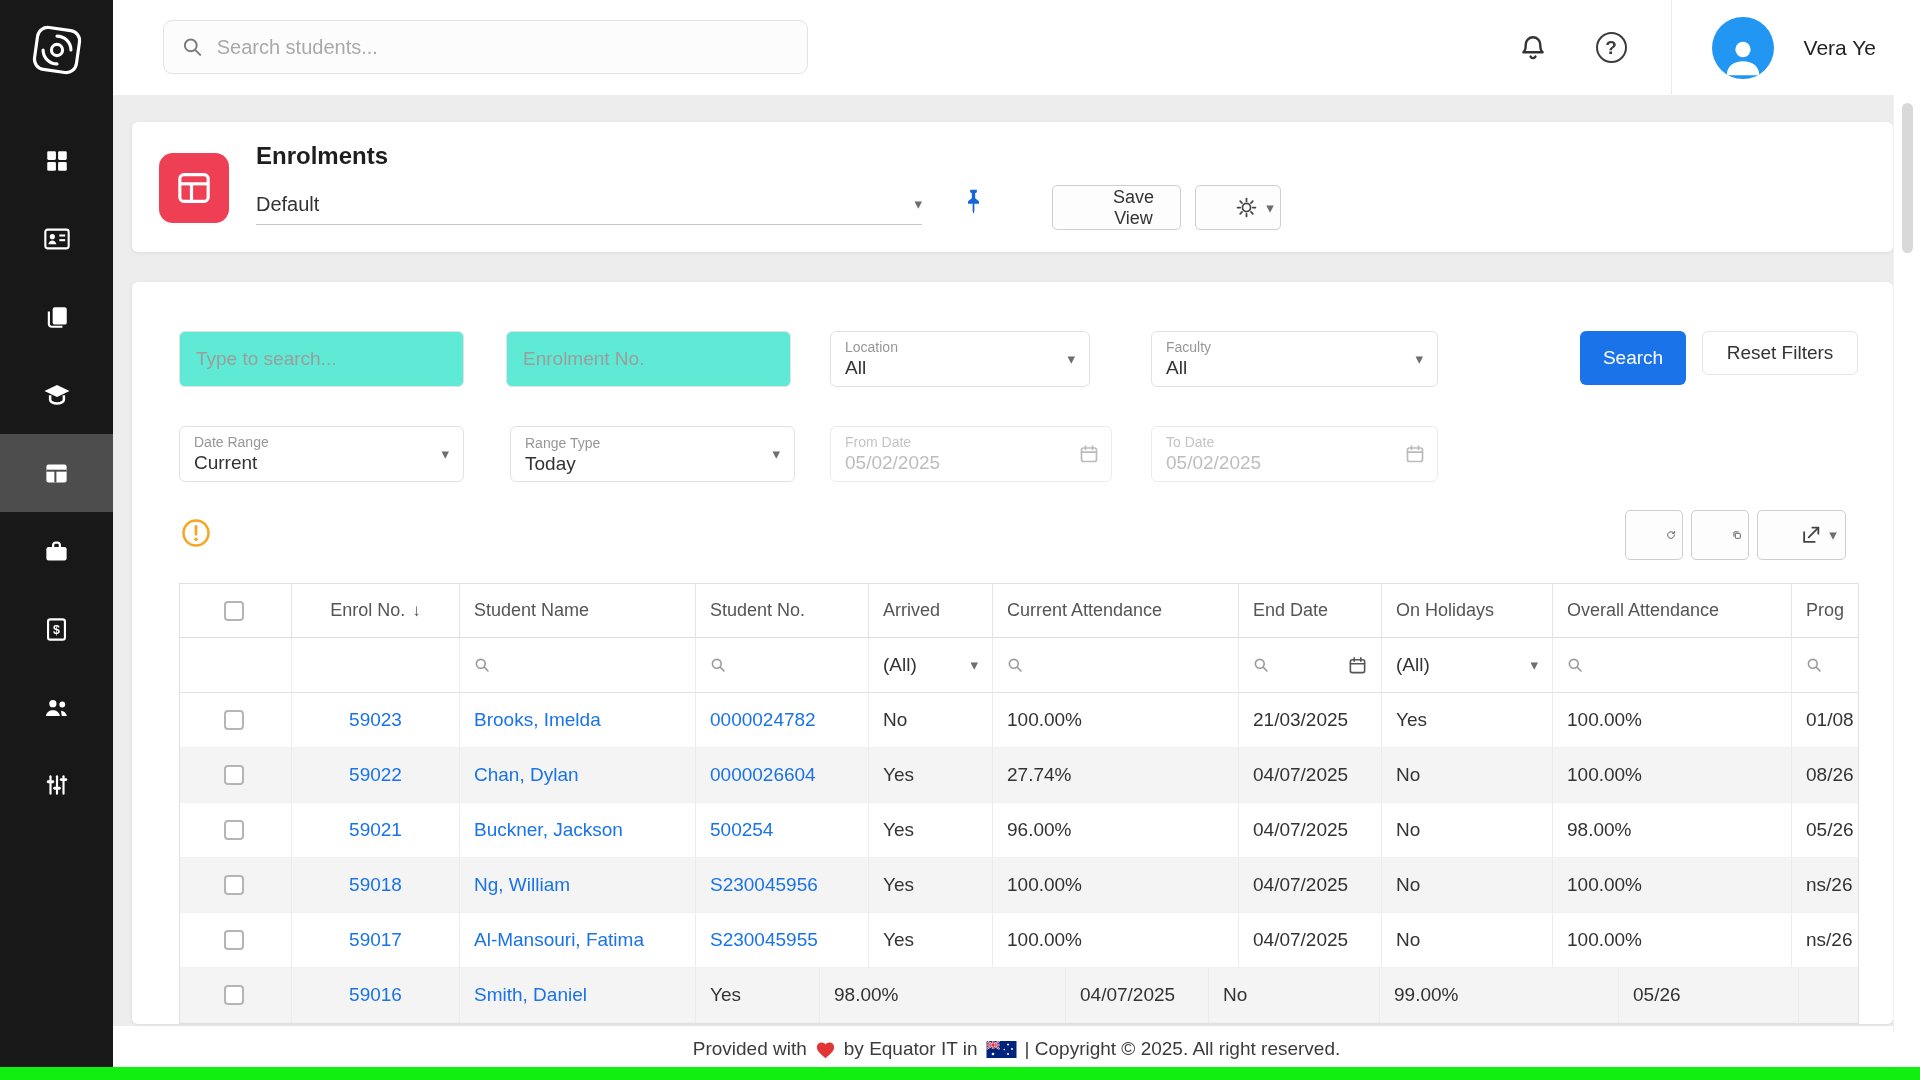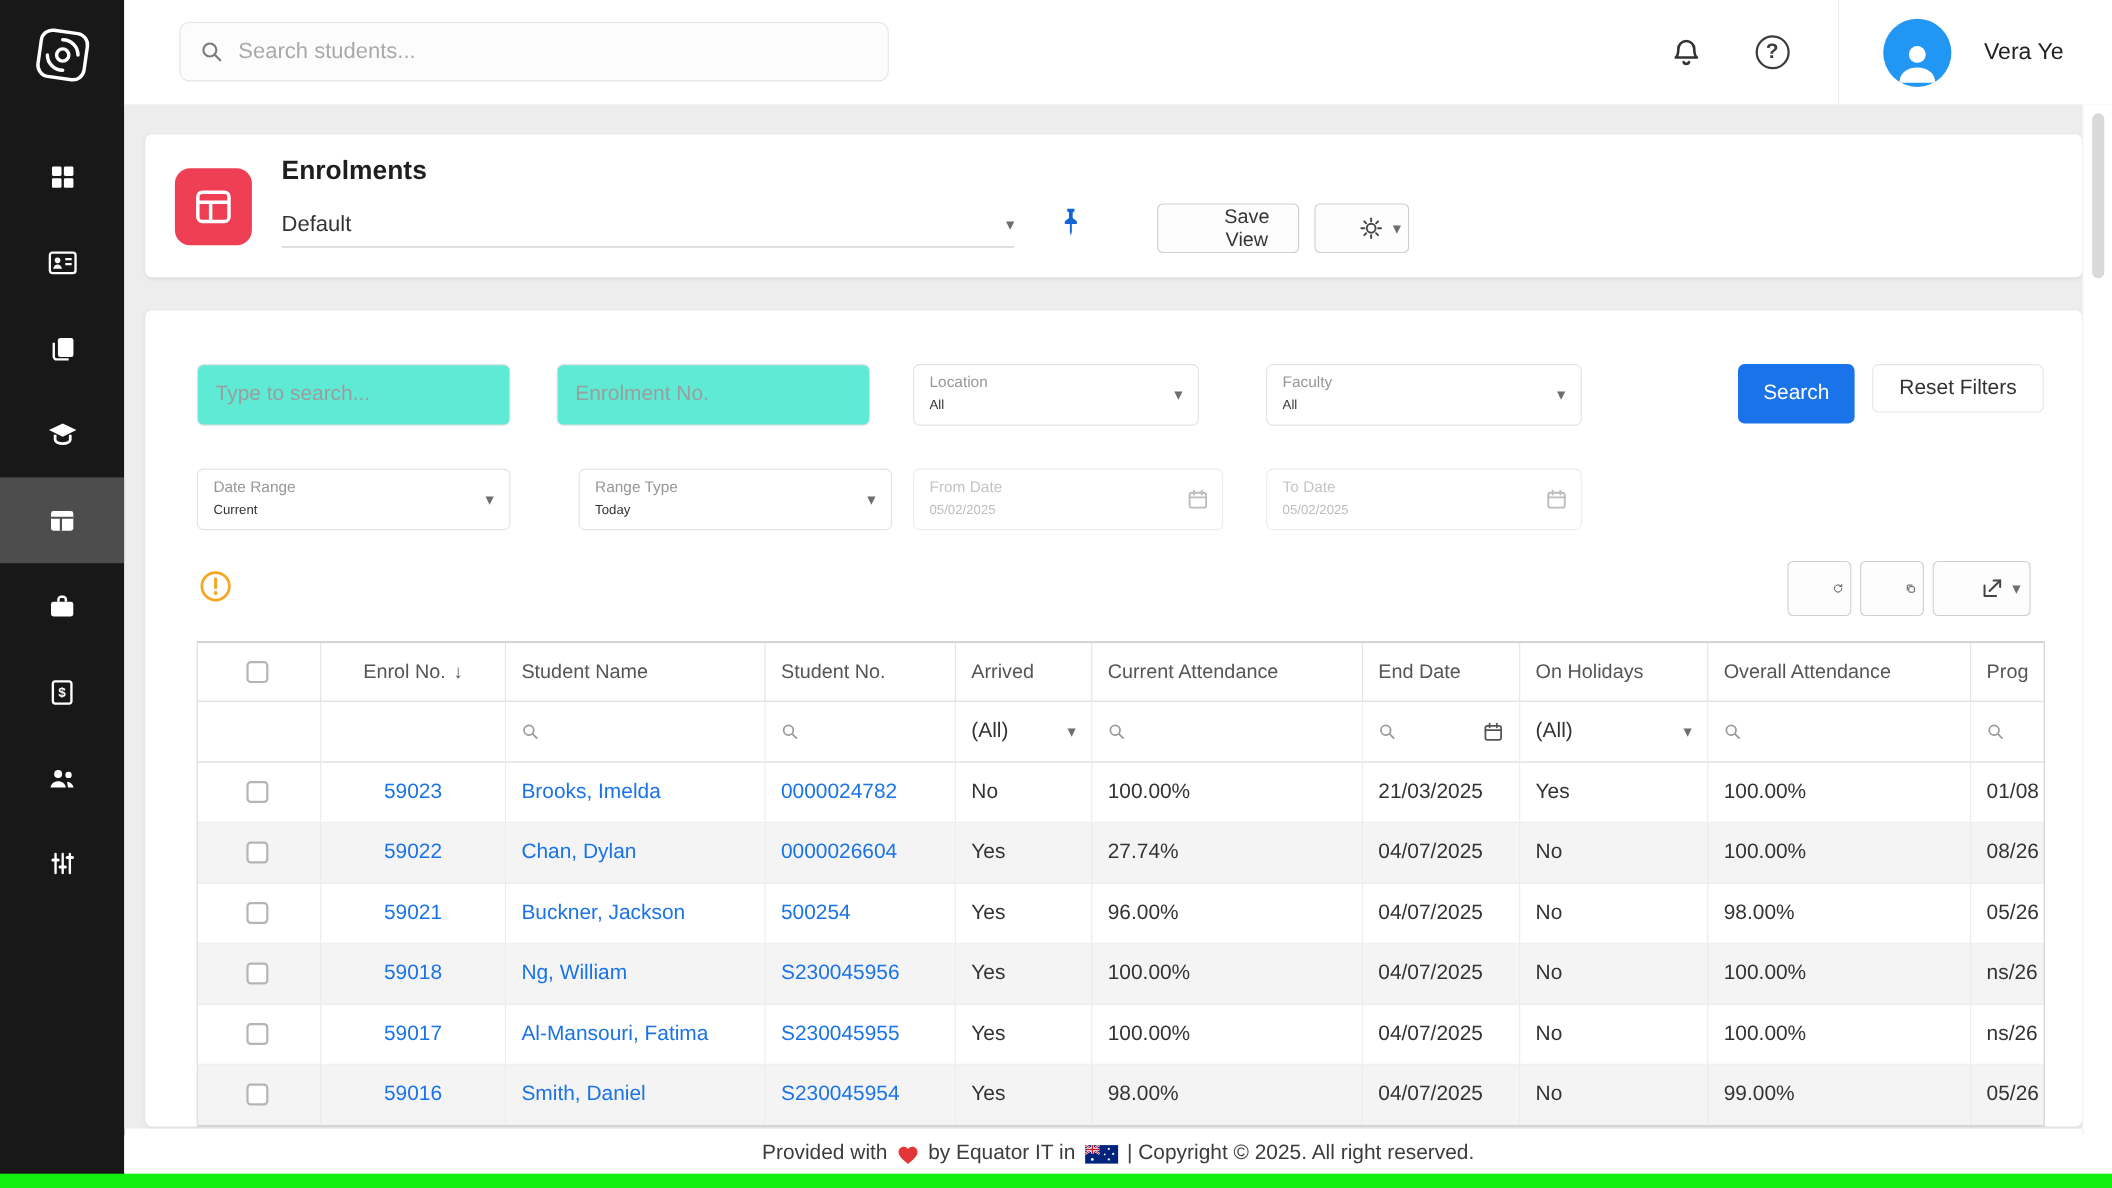--- a/index.html
+++ b/index.html
@@ -46,21 +46,21 @@
   .pin-wrap{position:absolute;left:828px;top:66px;cursor:pointer;}
   .btn{box-sizing:border-box;border:1px solid #cfcfcf;border-radius:5px;background:#fdfdfd;font-size:18px;color:#333;display:flex;align-items:center;justify-content:center;cursor:pointer;font-family:inherit;padding-left:40px;}
   .save-view-btn{position:absolute;left:920px;top:63px;width:129px;height:45px;}
   .gear-btn{position:absolute;left:1063px;top:63px;width:86px;height:45px;gap:9px;}
 
   
   .finput{position:absolute;height:56px;border:1px solid #e2e2e2;border-radius:6px;box-sizing:border-box;padding:0 16px;font-size:19px;color:#333;outline:none;font-family:inherit;background:#5eead4;}
   .finput::placeholder{color:#9d9d9d;}
   .fbox{position:absolute;height:56px;border:1px solid #e2e2e2;border-radius:6px;box-sizing:border-box;background:#fff;padding:5px 14px;display:flex;flex-direction:column;justify-content:center;cursor:pointer;}
   .flabel{font-size:14px;color:#979797;line-height:17px;}
-  .fvalue{font-size:12px;color:#333;line-height:24px;}
+  .fvalue{font-size:19px;color:#333;line-height:24px;}
   .fbox .caret{position:absolute;right:14px;top:50%;transform:translateY(-50%);}
   .fbox .cal{position:absolute;right:12px;top:50%;transform:translateY(-50%);}
   .fbox.disabled{border-color:#ececec;}
   .fbox.disabled .flabel{color:#c4c4c4;}
   .fbox.disabled .fvalue{color:#bdbdbd;}
   .search-btn{position:absolute;left:1448px;top:49px;width:106px;height:54px;background:#1a73e8;border:none;border-radius:6px;color:#fff;font-size:19px;cursor:pointer;font-family:inherit;}
   .reset-btn{position:absolute;left:1570px;top:49px;width:156px;height:44px;background:#fff;border:1px solid #e6e6e6;border-radius:6px;color:#333;font-size:19px;cursor:pointer;font-family:inherit;}
   .warn-wrap{position:absolute;left:49px;top:236px;cursor:pointer;}
   .grid-actions{position:absolute;top:228px;display:flex;gap:8px;}
   .ga-btn{width:58px;height:50px;}
@@ -259,21 +259,21 @@
     <span class="caret">▾</span>
   </div>
   <button class="search-btn">Search</button>
   <button class="reset-btn">Reset Filters</button>
 
   <div class="fbox" style="left:47px;top:144px;width:285px;">
     <span class="flabel">Date Range</span>
     <span class="fvalue">Current</span>
     <span class="caret">▾</span>
   </div>
-  <div class="fbox" style="left:394px;top:144px;width:285px;">
+  <div class="fbox" style="left:378px;top:144px;width:285px;justify-content:flex-end;">
     <span class="flabel">Range Type</span>
     <span class="fvalue">Today</span>
     <span class="caret">▾</span>
   </div>
   <div class="fbox disabled" style="left:698px;top:144px;width:282px;">
     <span class="flabel">From Date</span>
     <span class="fvalue">05/02/2025</span>
     <span class="cal">
       <svg width="20" height="20" viewBox="0 0 20 20" stroke="#bcbcbc" stroke-width="1.7" fill="none" stroke-linecap="round">
         <rect x="2.5" y="4" width="15" height="13.5" rx="2"></rect>
@@ -579,23 +579,20 @@
         </div>
         <div class="trow data alt">
           <div class="tcell col-check">
             <span class="checkbox"></span>
           </div>
           <div class="tcell col-enrol_no">
             <span class="cell-link">59016</span>
           </div>
           <div class="tcell col-student_name">
             <span class="cell-link">Smith, Daniel</span>
-          </div>
-          <div class="tcell col-student_no">
-            <span class="cell-link">S230045954</span>
           </div>
           <div class="tcell col-arrived">
             <span>Yes</span>
           </div>
           <div class="tcell col-current_attendance">
             <span>98.00%</span>
           </div>
           <div class="tcell col-end_date">
             <span>04/07/2025</span>
           </div>

